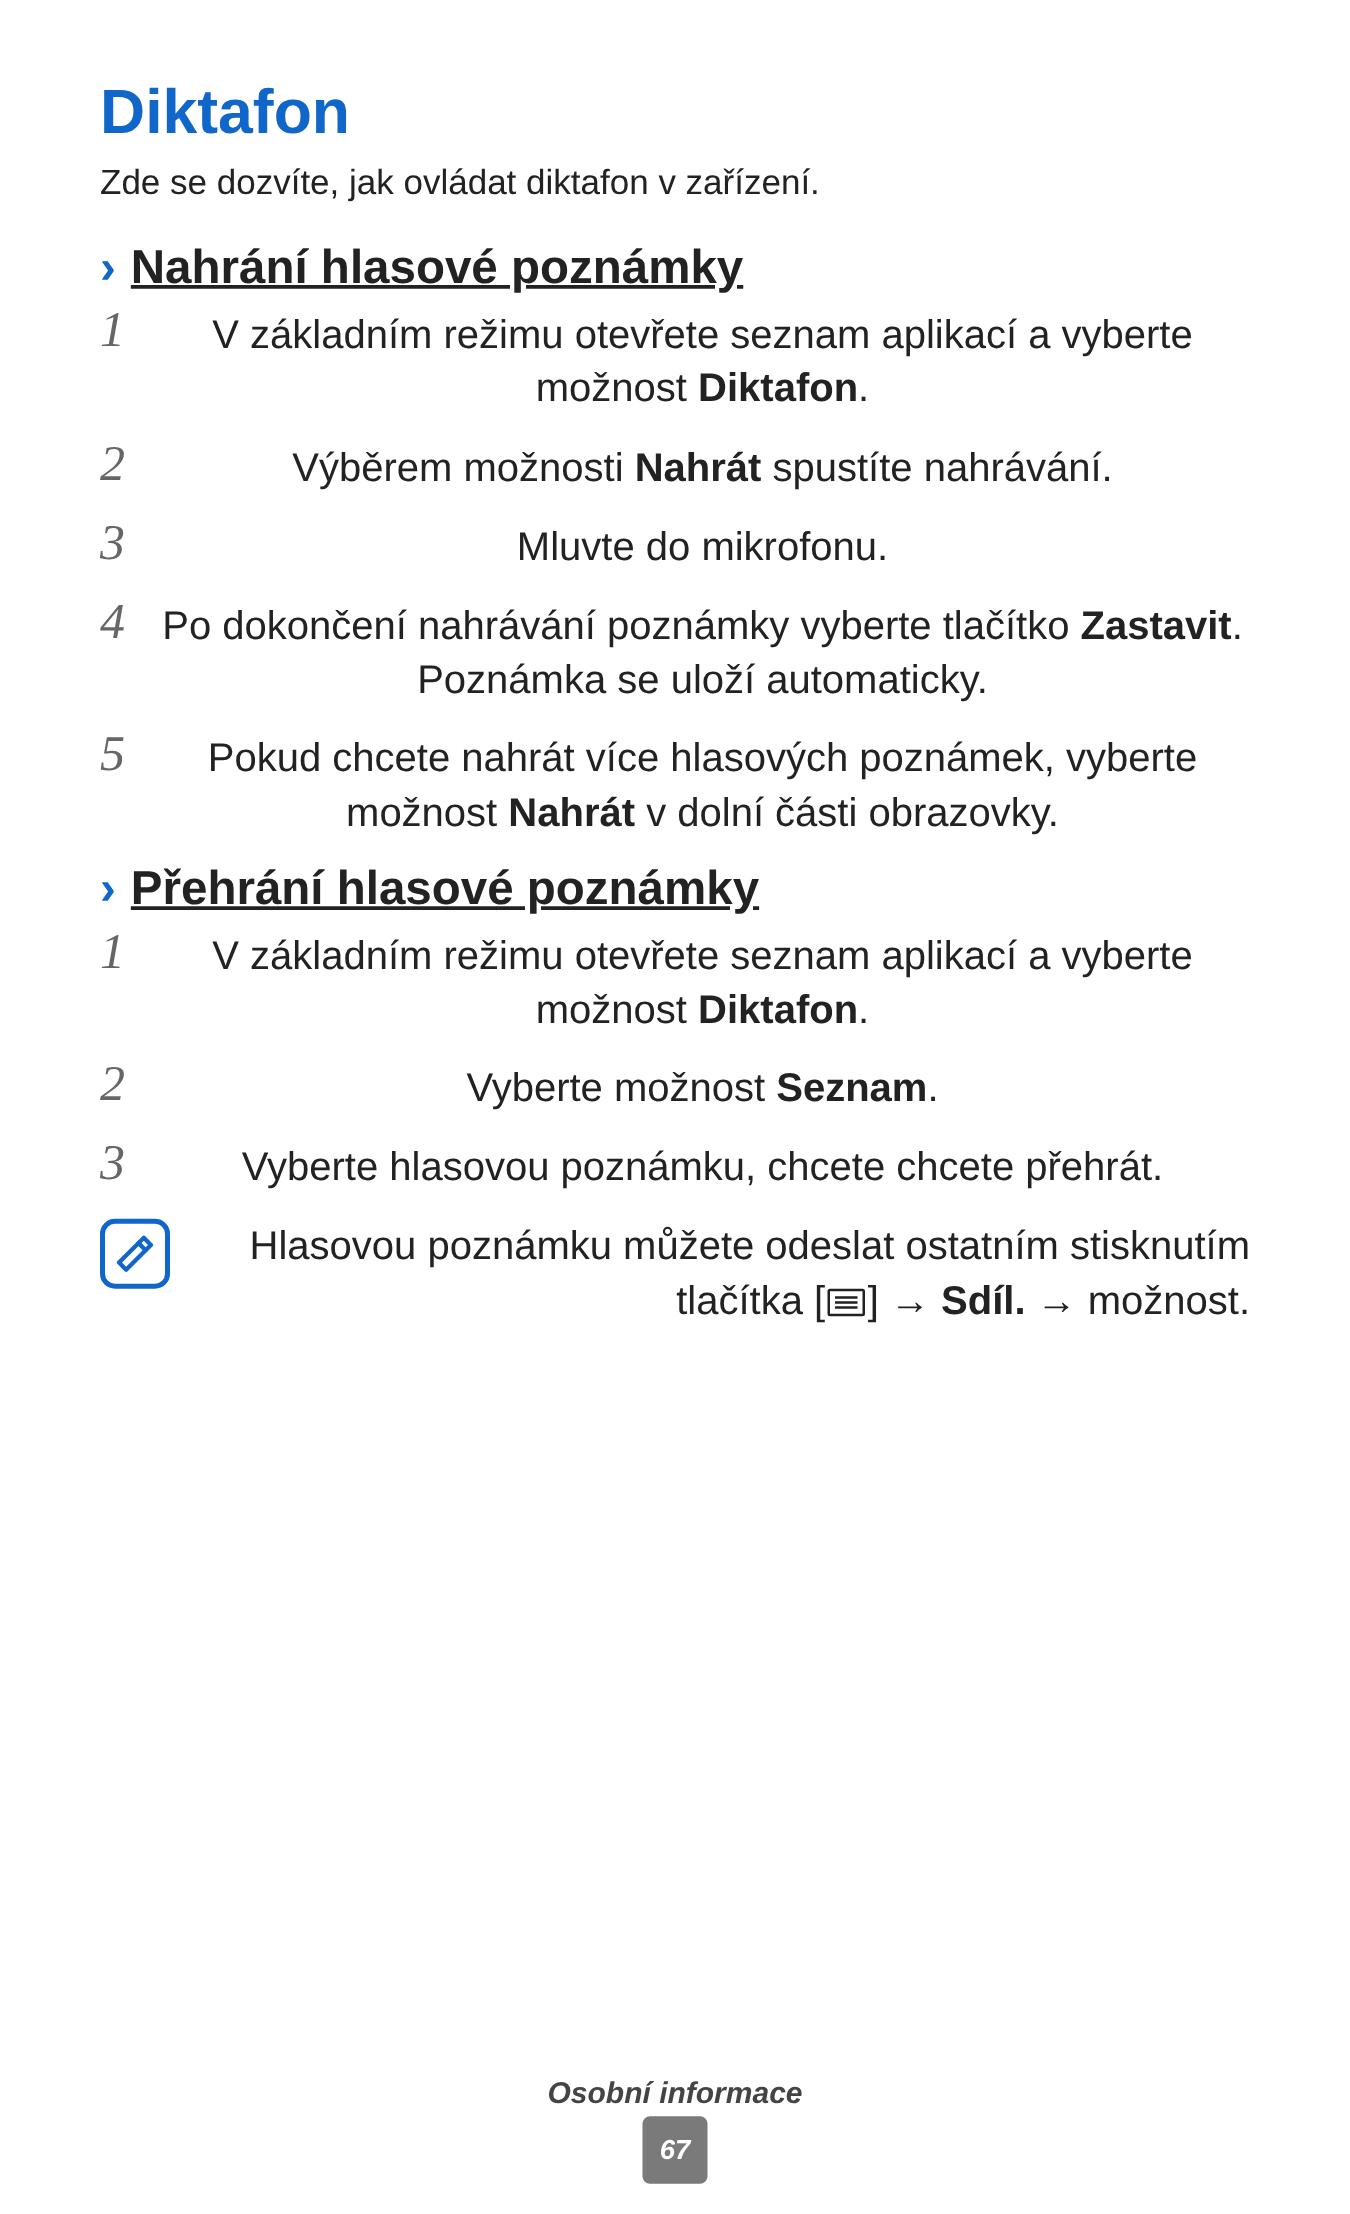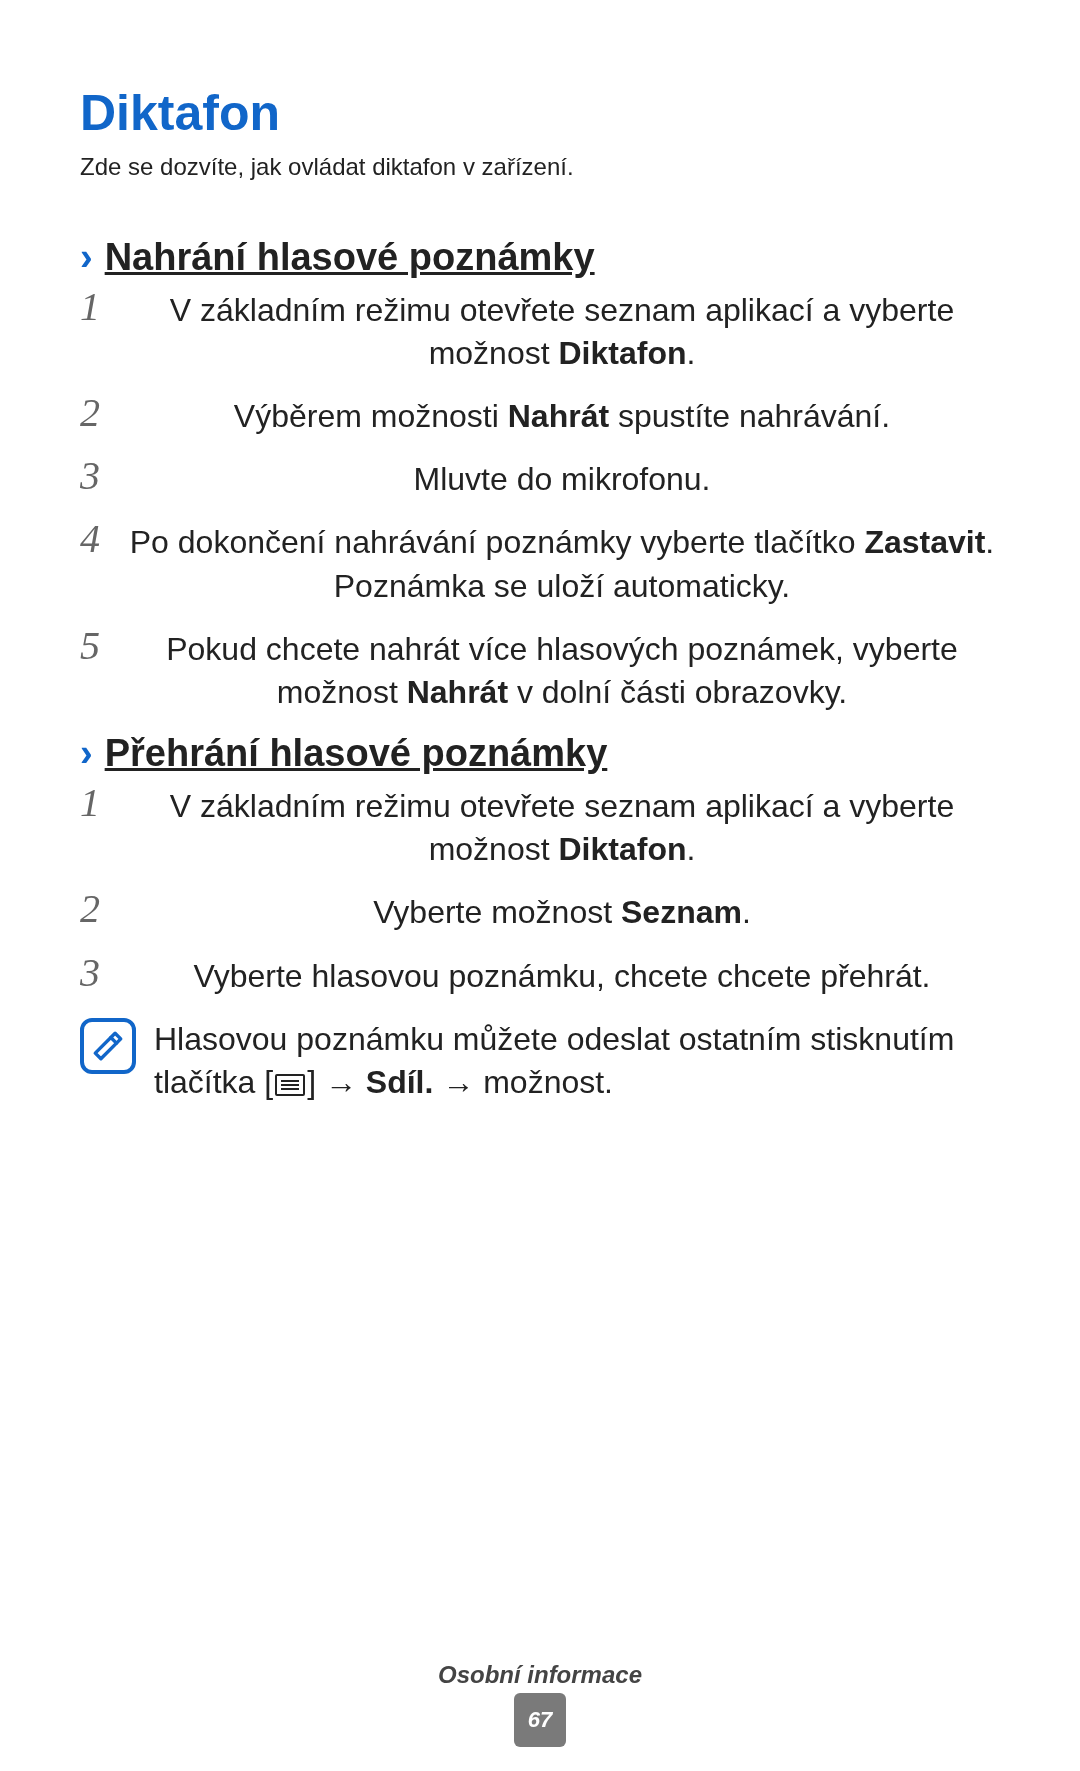--- a/index.html
+++ b/index.html
@@ -5,32 +5,32 @@
   * { box-sizing: border-box; margin: 0; padding: 0; }
   body {
     width: 1080px;
     height: 1771px;
     background: #fff;
     font-family: "Segoe UI", "Helvetica Neue", Arial, sans-serif;
     color: #222;
     position: relative;
   }
   .page {
-    padding: 84px 80px 0 80px;
+    padding: 60px 80px 0 80px;
   }
   .title {
     color: #1166c9;
     font-size: 50px;
     font-weight: 700;
     margin-bottom: 8px;
   }
   .intro {
-    font-size: 24px;
+    font-size: 28px;
     line-height: 1.4;
-    margin-bottom: 52px;
+    margin-bottom: 28px;
   }
   .subhead {
     display: flex;
     align-items: baseline;
     margin-bottom: 8px;
     margin-top: 18px;
   }
   .chev {
     color: #1166c9;
     font-size: 38px;
@@ -80,20 +80,21 @@
     margin-right: 18px;
     display: flex;
     align-items: center;
     justify-content: center;
   }
   .note-icon svg { width: 34px; height: 34px; }
   .note-text {
     font-size: 32px;
     line-height: 1.35;
     flex: 1;
+    text-align: right;
   }
   .menu-glyph {
     display: inline-block;
     border: 2px solid #222;
     border-radius: 2px;
     padding: 2px 4px;
     vertical-align: middle;
     line-height: 0;
     margin: 0 2px;
   }

